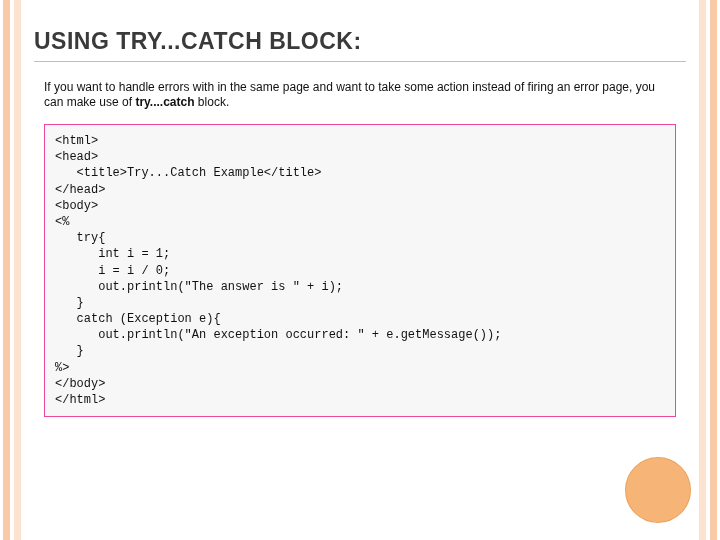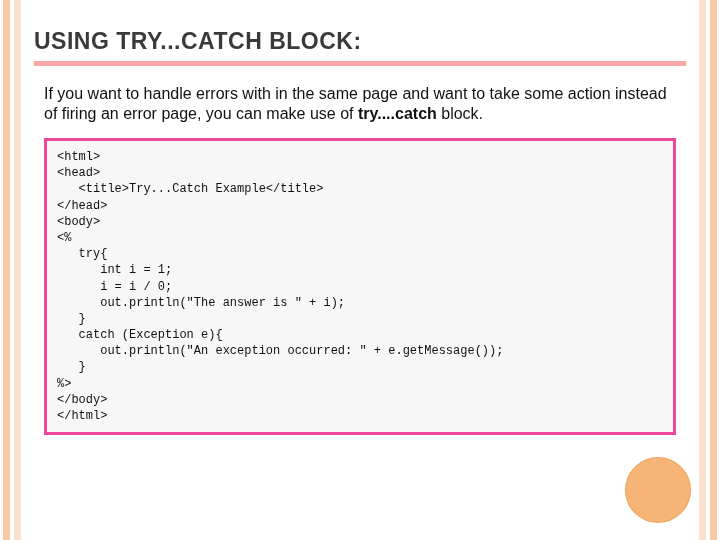--- a/index.html
+++ b/index.html
@@ -27,35 +27,35 @@
     left: 34px;
     right: 34px;
     top: 28px;
     bottom: 20px;
   }
   .title {
     font-size: 23px;
     font-weight: bold;
     color: #3a3a3a;
     letter-spacing: 0.5px;
-    border-bottom: 5px solid #fca5a5;
+    border-bottom: 1px solid #fca5a5;
     padding-bottom: 6px;
     margin-bottom: 18px;
     font-family: Arial, sans-serif;
   }
   .para {
-    font-size: 16px;
+    font-size: 12px;
     color: #111;
     line-height: 1.25;
     margin: 0 10px 14px 10px;
   }
   .para .bold { font-weight: bold; }
   .codebox {
     margin: 0 10px;
-    border: 3px solid #ec4899;
+    border: 1px solid #ec4899;
     background: #f7f7f7;
     padding: 8px 10px;
     font-family: "Courier New", Courier, monospace;
     font-size: 12px;
     line-height: 1.35;
     color: #111;
     white-space: pre;
     overflow: hidden;
   }
   .circle {

